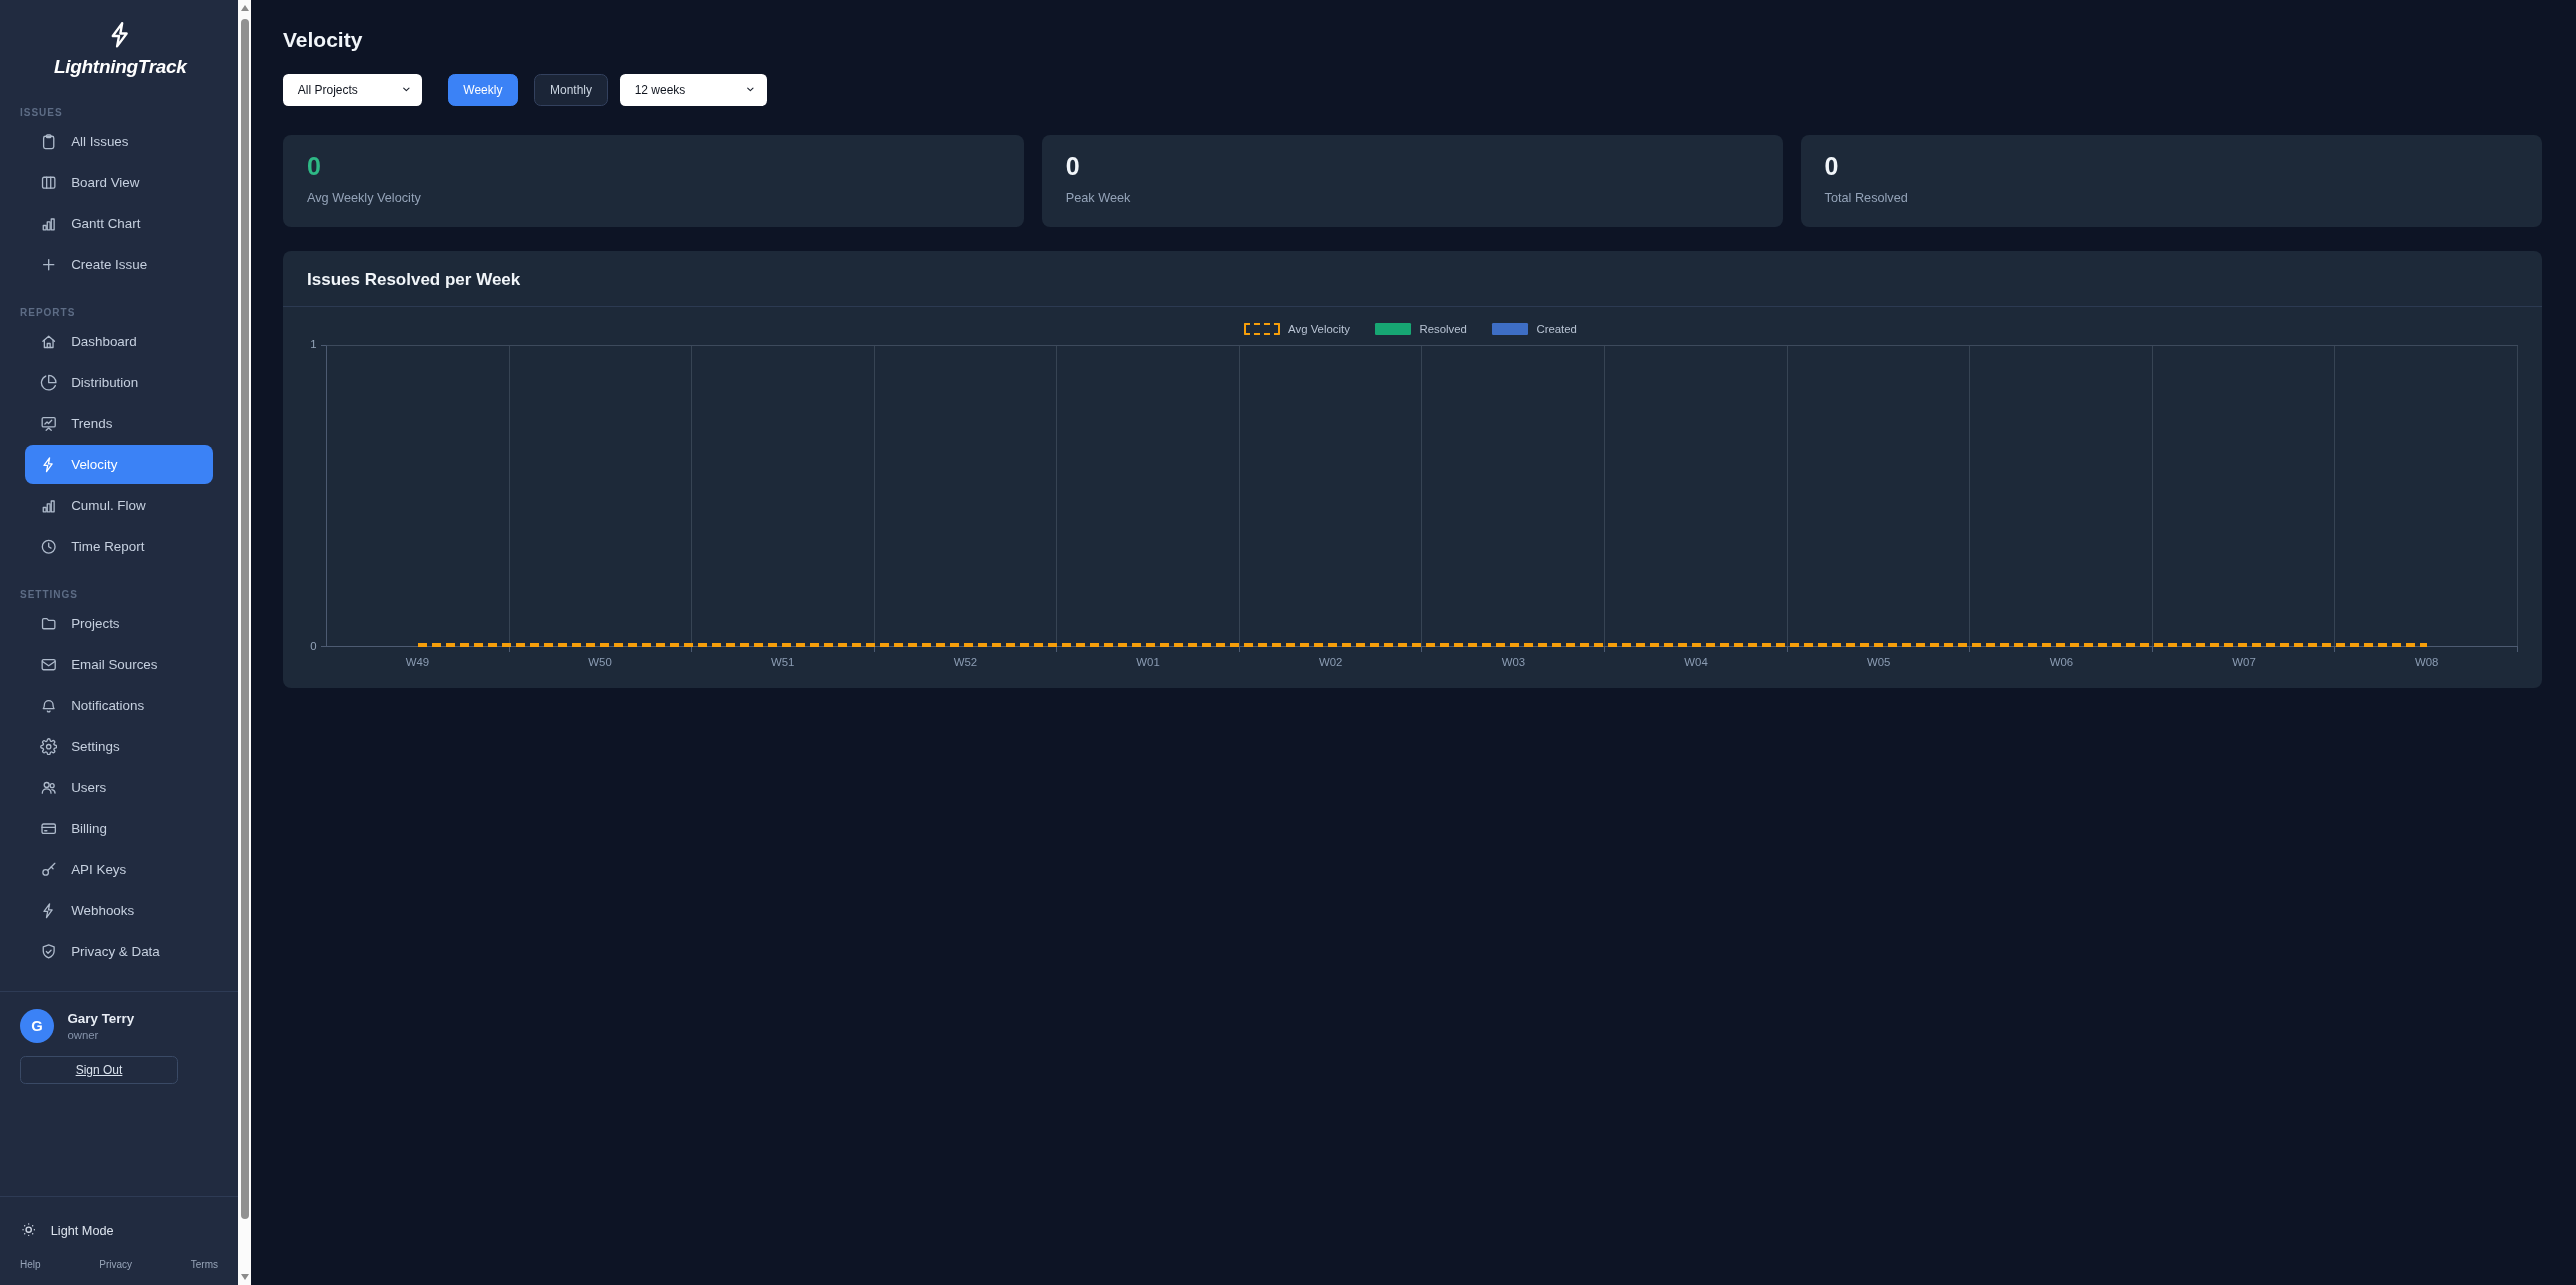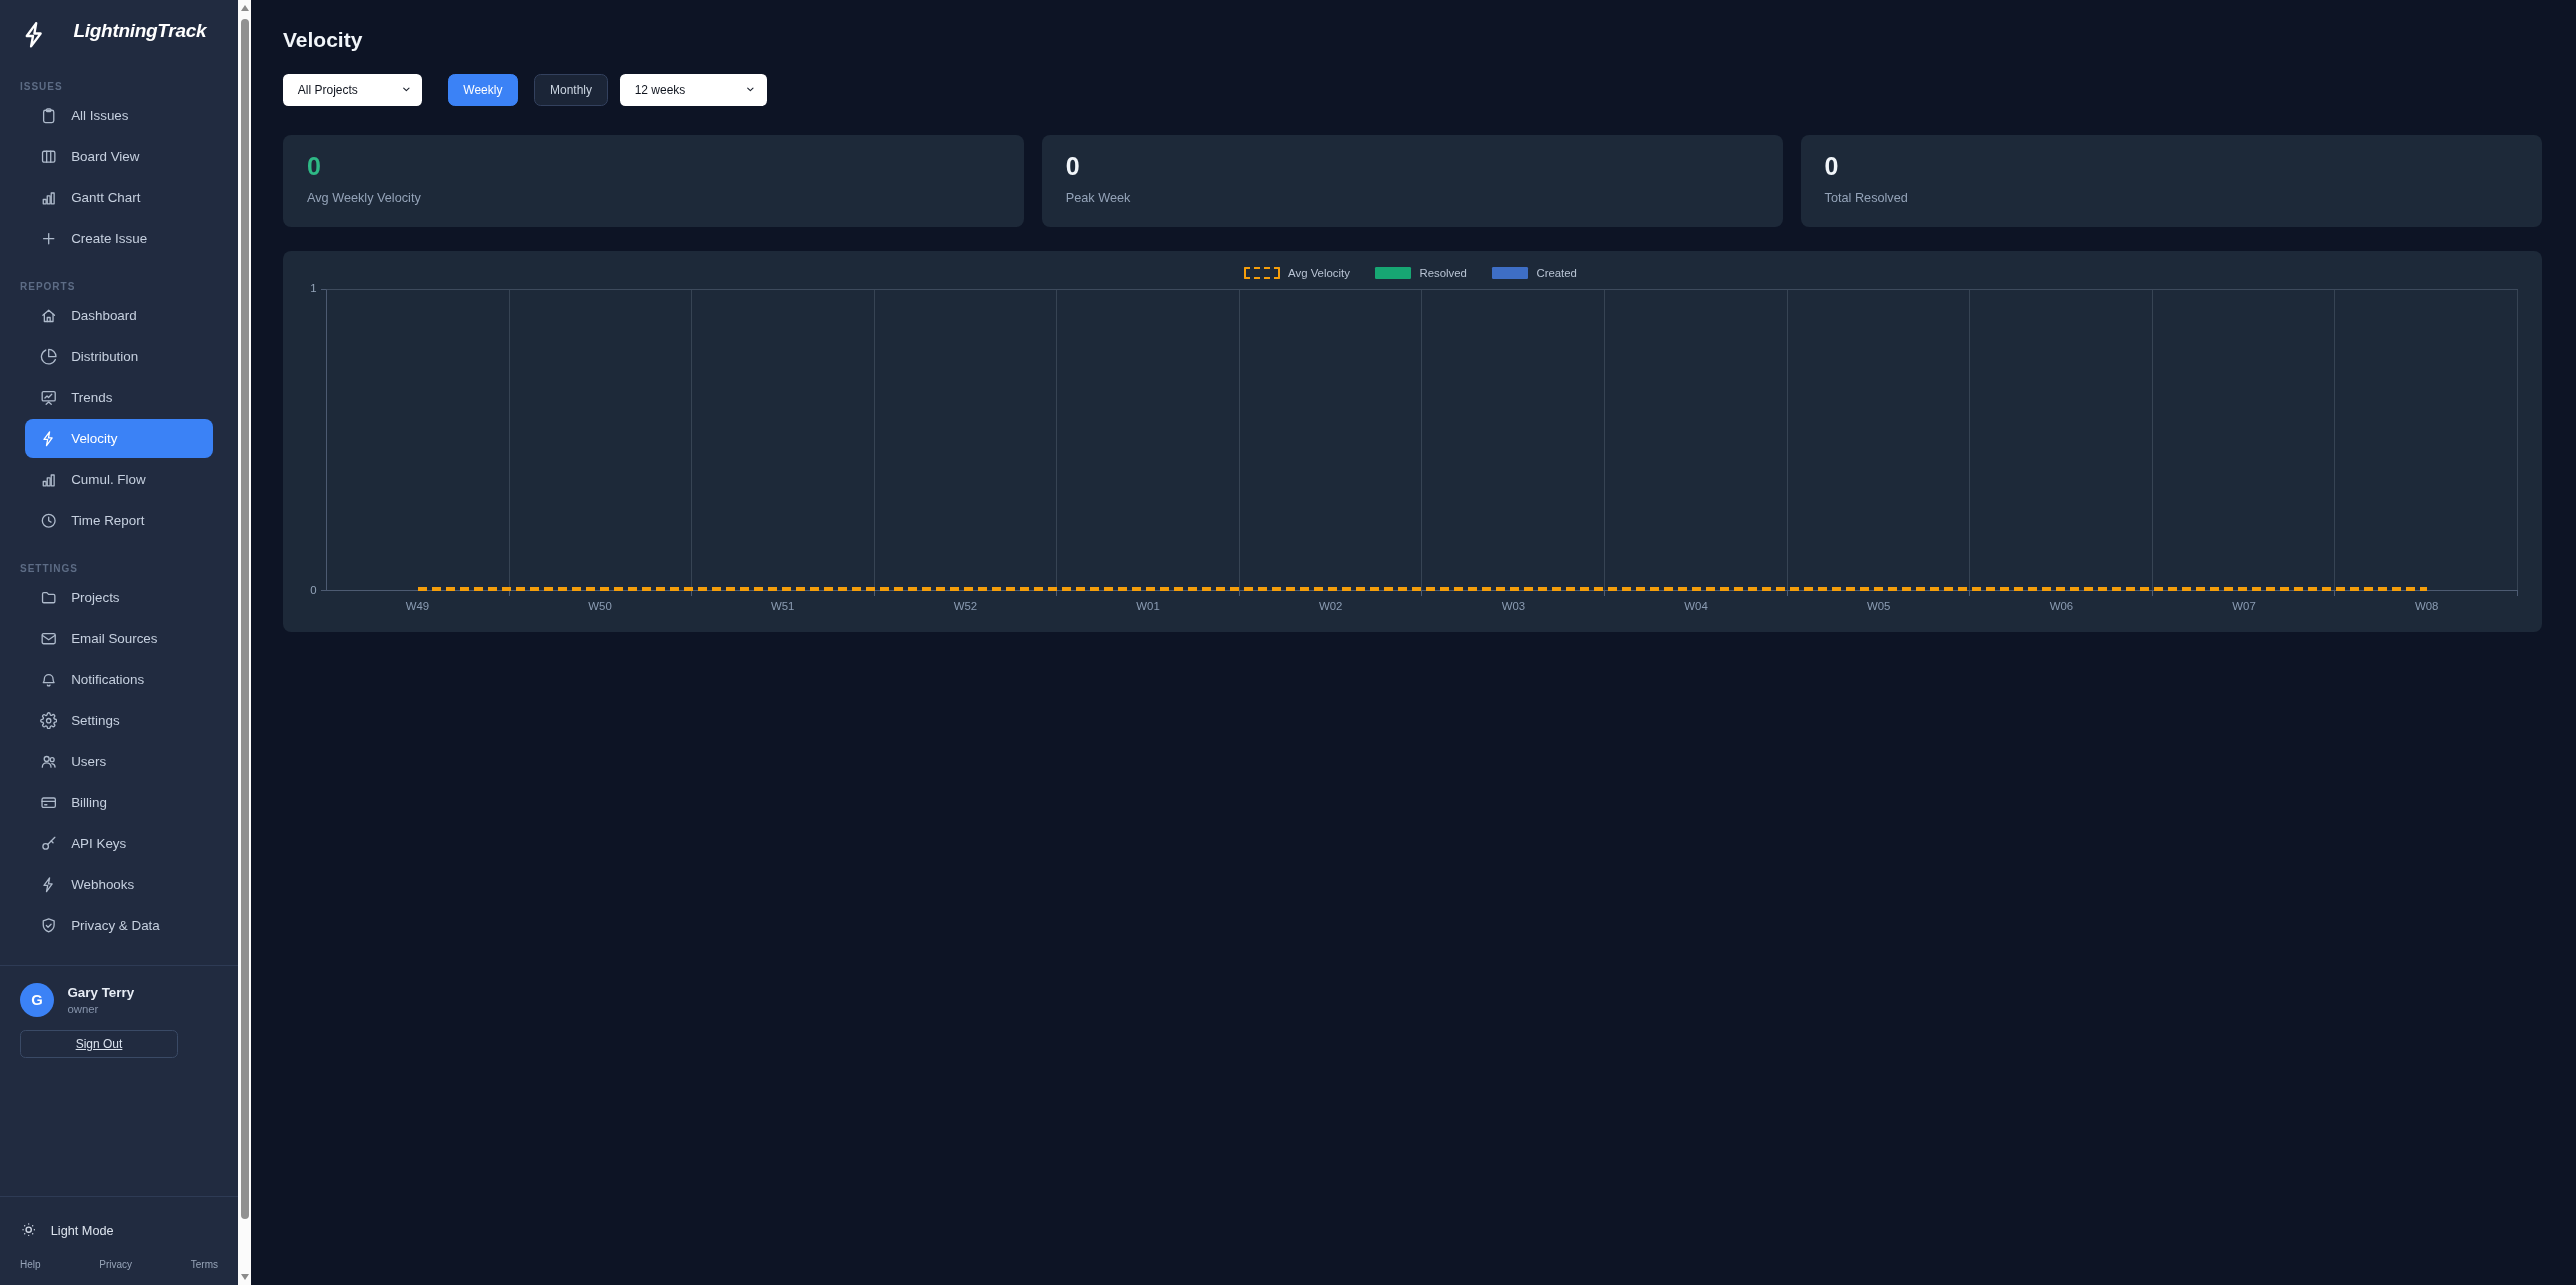--- a/index.html
+++ b/index.html
@@ -2,21 +2,21 @@
 <html style="font-size:10.7px"><head>
 <meta charset="utf-8">
 <style>
   * { margin:0; padding:0; box-sizing:border-box; }
   html,body { background:#0d1425; }
   body { font-family:"Liberation Sans", sans-serif; }
   .app { position:relative; width:2576px; height:1285px; background:#0d1425; overflow:hidden; }
 
   
   .sidebar { position:absolute; left:0; top:0; width:238px; height:1285px; background:#212b40; display:flex; flex-direction:column; overflow:hidden; }
-  .logo { display:flex; gap:24px; padding:20px 17.4px 6.7px 20px; color:#ffffff; }
+  .logo { display:flex; align-items:center; gap:4px; padding:20px 17.4px 6.7px 20px; color:#ffffff;flex-direction:column; }
   .logo svg { width:29.5px; height:29.5px; }
   .logo-text { font-size:19px; font-weight:800; font-style:italic; letter-spacing:-0.3px; color:#ffffff; }
 
   .nav-section-label { margin:23px 0 4px 20px; font-size:10px; font-weight:700; letter-spacing:1px; color:#5d6c85; }
   .nav-item { display:flex; align-items:center; gap:14px; height:39px; margin:2px 25.5px 2px 25px; padding:0 0 0 14.8px; border-radius:8px; color:#c6d0df; cursor:pointer; }
   .nav-item .nav-icon { display:flex; width:17.4px; height:17.4px; color:#aebacb; }
   .nav-item .nav-icon svg { width:17.4px; height:17.4px; }
   .nav-label { font-size:13.4px; }
   .nav-item.active { background:#3b82f6; color:#ffffff; }
   .nav-item.active .nav-icon { color:#ffffff; }
@@ -354,20 +354,23 @@
           <div class="stat-value" style="color: rgb(241, 245, 249);">0</div>
           <div class="stat-label">Peak Week</div>
         </div>
         <div class="stat-card">
           <div class="stat-value" style="color: rgb(241, 245, 249);">0</div>
           <div class="stat-label">Total Resolved</div>
         </div>
       </div>
 
     <section class="chart-card">
+      <div class="chart-head">
+        <div class="chart-title">Issues Resolved per Week</div>
+      </div>
       <div class="chart-body">
         <div class="legend">
             <div class="legend-item">
               <span class="legend-swatch dashed" style="border-color: rgb(245, 158, 11);"></span>
               <span class="legend-text">Avg Velocity</span>
             </div>
             <div class="legend-item">
               <span class="legend-swatch" style="background: rgb(23, 166, 115);"></span>
               <span class="legend-text">Resolved</span>
             </div>

